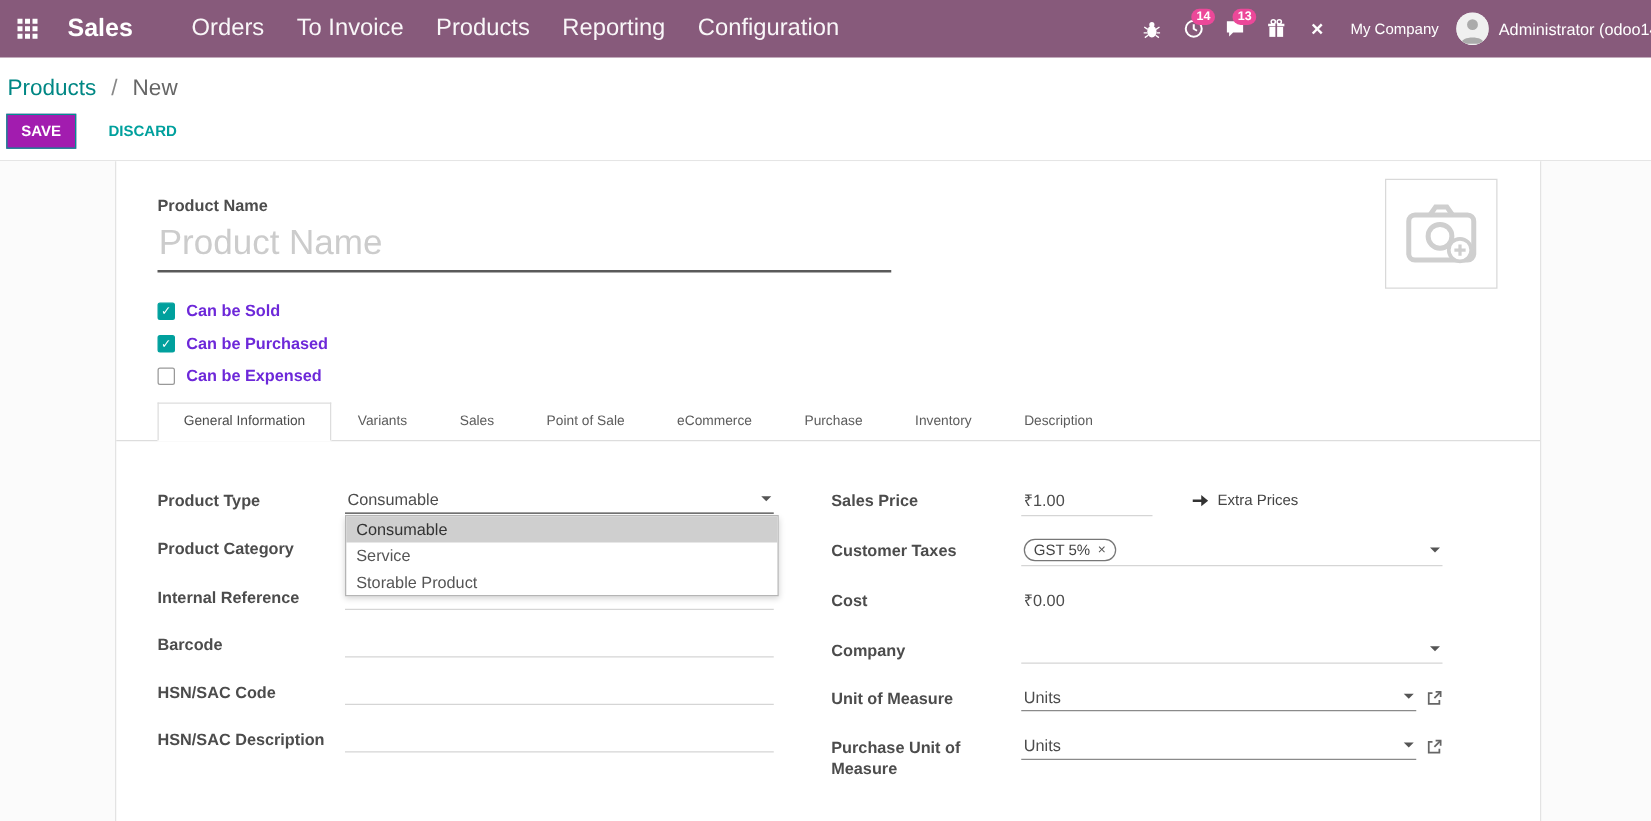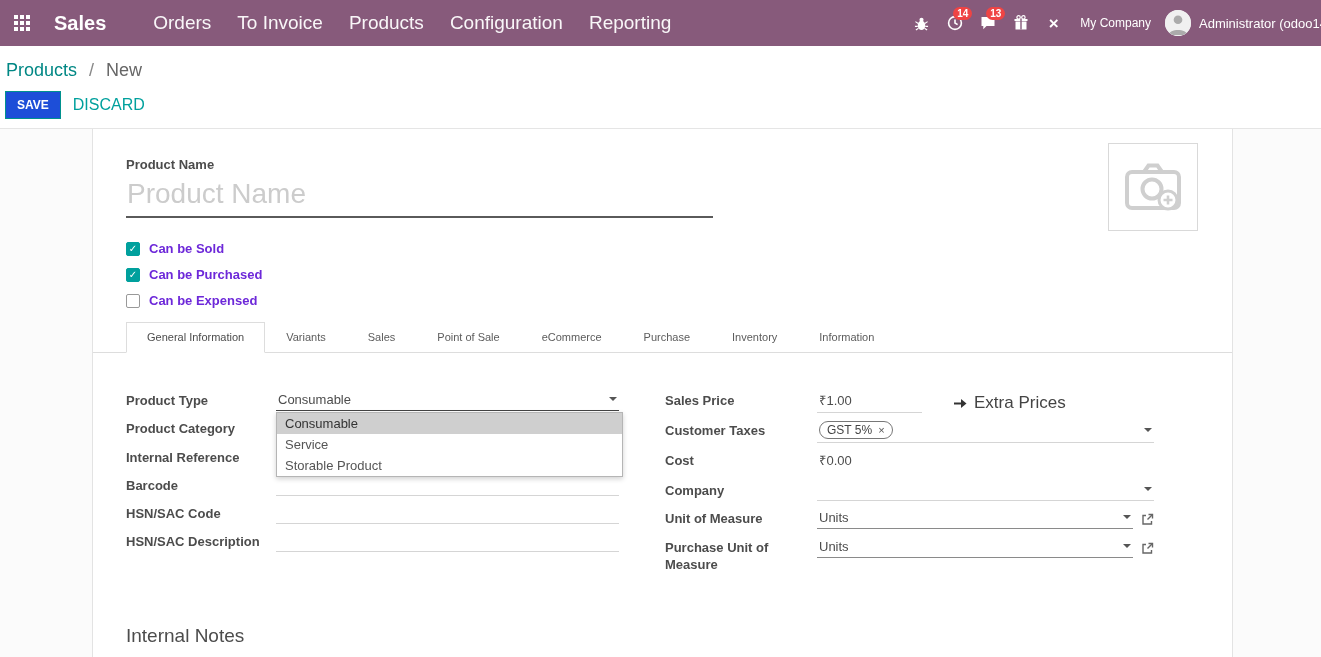--- a/index.html
+++ b/index.html
@@ -17,42 +17,42 @@
   }
   .apps-btn { width:44px; height:46px; display:flex; align-items:center; justify-content:center; cursor:pointer; }
   .apps-grid { display:grid; grid-template-columns:repeat(3,4px); grid-gap:2px; }
   .apps-grid span { width:4px; height:4px; background:#fff; display:block; }
   .brand { font-size:20px; font-weight:bold; margin:0 34px 0 10px; }
   .topnav { display:flex; }
   .nav-item { padding:0 13px; font-size:19px; line-height:46px; color:rgba(255,255,255,.95); cursor:pointer; white-space:nowrap; }
   .top-right { margin-left:auto; display:flex; align-items:center; }
   .icon-btn { position:relative; width:33px; height:46px; display:flex; align-items:center; justify-content:center; cursor:pointer; }
   .badge {
-    position:absolute; top:7px; right:-1px; background:#ef4444; color:#fff;
+    position:absolute; top:7px; right:-1px; background:#ec4899; color:#fff;
     border-radius:8px; font-size:10px; font-weight:bold; line-height:13px; padding:0 4px;
   }
   .tools-x { font-size:17px; font-weight:bold; color:#fff; line-height:1; }
   .company { font-size:12px; padding:0 14px 0 10px; white-space:nowrap; cursor:pointer; }
   .avatar { width:26px; height:26px; border-radius:50%; overflow:hidden; background:#f0f0f0; flex-shrink:0; cursor:pointer; }
   .username { font-size:13px; padding:0 4px 0 8px; white-space:nowrap; overflow:hidden; max-width:130px; cursor:pointer; }
 
   
   .breadcrumb-bar { padding:14px 0 2px 6px; font-size:18px; }
   .bc-link { color:#008784; cursor:pointer; }
   .bc-sep { color:#888; margin:0 7px; }
   .bc-current { color:#666; }
   .btn-bar { padding:8px 0 9px 5px; display:flex; align-items:center; border-bottom:1px solid #e5e5e5; }
   .btn-save {
-    background:#1d4ed8; border:1px solid #00918e; color:#fff;
+    background:#a21caf; border:1px solid #00918e; color:#fff;
     font-size:12px; font-weight:bold; padding:6px 11px; cursor:pointer;
     font-family:"Liberation Sans", sans-serif;
   }
   .btn-discard {
-    background:none; border:none; color:#00A09D; font-size:16px; font-weight:normal;
-    margin-left:6px; cursor:pointer; font-family:"Liberation Sans", sans-serif;
+    background:none; border:none; color:#00A09D; font-size:12px; font-weight:bold;
+    margin-left:20px; cursor:pointer; font-family:"Liberation Sans", sans-serif;
   }
 
   
   .content { background:#fbfbfb; height:531px; }
   .sheet {
     margin-left:92px; width:1141px; min-height:531px;
     background:#fff; border:1px solid #e3e3e3; border-top:none;
     position:relative;
   }
   .sheet-top { display:flex; justify-content:space-between; padding:14px 34px 0 33px;align-items:center; }
@@ -84,38 +84,38 @@
   .tab {
     font-size:11px; color:#5c5c5c; padding:8px 20px 9px; cursor:pointer;
     border:1px solid transparent; margin-bottom:-1px; white-space:nowrap;
   }
   .tab.active { background:#fff; border-color:#ddd; border-bottom-color:#fff; color:#4c4c4c; }
 
   
   .fields { display:flex; padding:36px 78px 0 33px; }
   .fcol-left { width:493px; margin-right:46px; position:relative; flex-shrink:0; }
   .fcol-right { flex:1; }
-  .frow { display:flex; align-items:flex-start; margin-bottom:6px; }
+  .frow { display:flex; align-items:flex-start; margin-bottom:16px; }
   .flabel { width:150px; flex-shrink:0; font-size:13px; font-weight:bold; color:#4c4c4c; padding-top:3px; line-height:17px; }
   .fcol-right .flabel { width:152px; }
   .fvalue {
     flex:1; min-height:22px; border-bottom:1px solid #d5d5d5;
     font-size:13px; color:#4c4c4c; display:flex; align-items:center; padding:2px 2px 3px;
   }
   .fvalue.focused { border-bottom-color:#444; }
   .fvalue.dark { border-bottom-color:#8a8a8a; }
   .fvalue.noline { border-bottom-color:transparent; }
   .fvalue.short { flex:none; width:105px; }
   .caret {
     margin-left:auto; width:0; height:0; flex-shrink:0;
     border-left:4px solid transparent; border-right:4px solid transparent; border-top:4px solid #555;
   }
   .after-icon { margin:5px 0 0 8px; cursor:pointer; flex-shrink:0; }
   .extra-link { display:flex; align-items:center; margin-left:32px; padding-top:4px; cursor:pointer; }
-  .extra-label { font-size:17px; color:#444; margin-left:7px; }
+  .extra-label { font-size:12px; color:#444; margin-left:7px; }
   .tag {
     display:inline-flex; align-items:center; border:1px solid #777; border-radius:10px;
     padding:0 7px; font-size:12px; line-height:16px; color:#444; cursor:pointer;justify-content:center;
   }
   .tag-x { margin-left:6px; font-size:11px; color:#555; cursor:pointer; }
 
   
   .dropdown {
     position:absolute; left:150px; top:23px; width:347px; z-index:20;
     background:#fff; border:1px solid #b5b5b5; box-shadow:0 2px 5px rgba(0,0,0,.18);
@@ -142,22 +142,22 @@
         <span></span>
         <span></span>
         <span></span>
     </div>
   </div>
   <div class="brand">Sales</div>
   <div class="topnav">
     <div class="nav-item">Orders</div>
     <div class="nav-item">To Invoice</div>
     <div class="nav-item">Products</div>
+    <div class="nav-item">Reporting</div>
     <div class="nav-item">Configuration</div>
-    <div class="nav-item">Reporting</div>
   </div>
 
   <div class="top-right">
     <div class="icon-btn">
       <svg width="15" height="15" viewBox="0 0 16 16">
         <circle cx="8" cy="4" r="2.2" fill="#fff"></circle>
         <ellipse cx="8" cy="10" rx="4" ry="5" fill="#fff"></ellipse>
         <path d="M1.5 6 L4.5 8 M1 11 H4 M2 15 L4.8 13 M14.5 6 L11.5 8 M15 11 H12 M14 15 L11.2 13" stroke="#fff" stroke-width="1.2" fill="none"></path>
       </svg>
     </div>
@@ -244,21 +244,21 @@
     </div>
 
     <div class="tabs-wrap">
       <div class="tab active">General Information</div>
       <div class="tab">Variants</div>
       <div class="tab">Sales</div>
       <div class="tab">Point of Sale</div>
       <div class="tab">eCommerce</div>
       <div class="tab">Purchase</div>
       <div class="tab">Inventory</div>
-      <div class="tab">Information</div>
+      <div class="tab">Description</div>
     </div>
 
     <div class="fields">
 
       <div class="fcol-left">
         <div class="frow">
           <div class="flabel">Product Type</div>
           <div class="fvalue focused">
             <span>Consumable</span>
             <span class="caret"></span>

